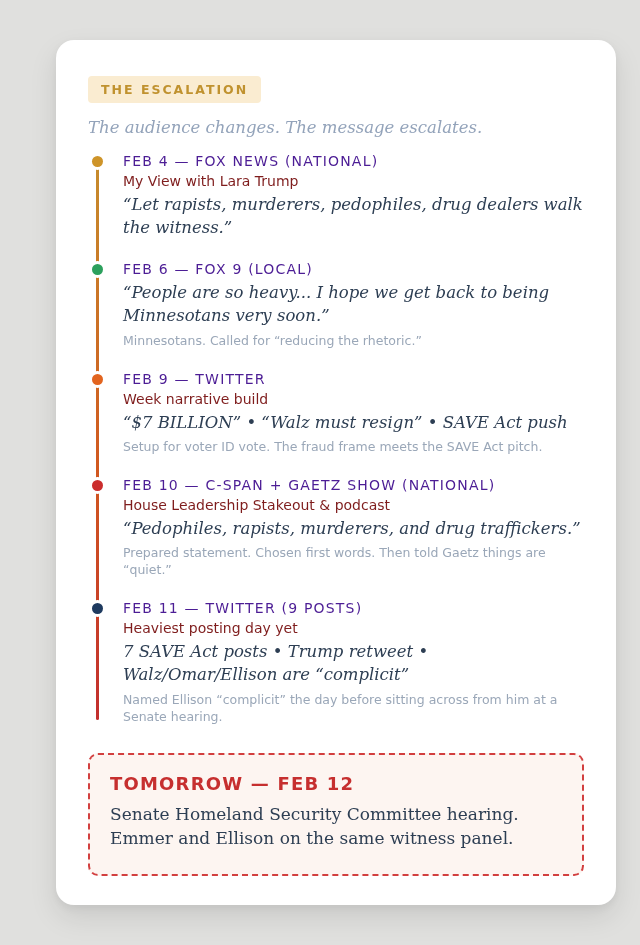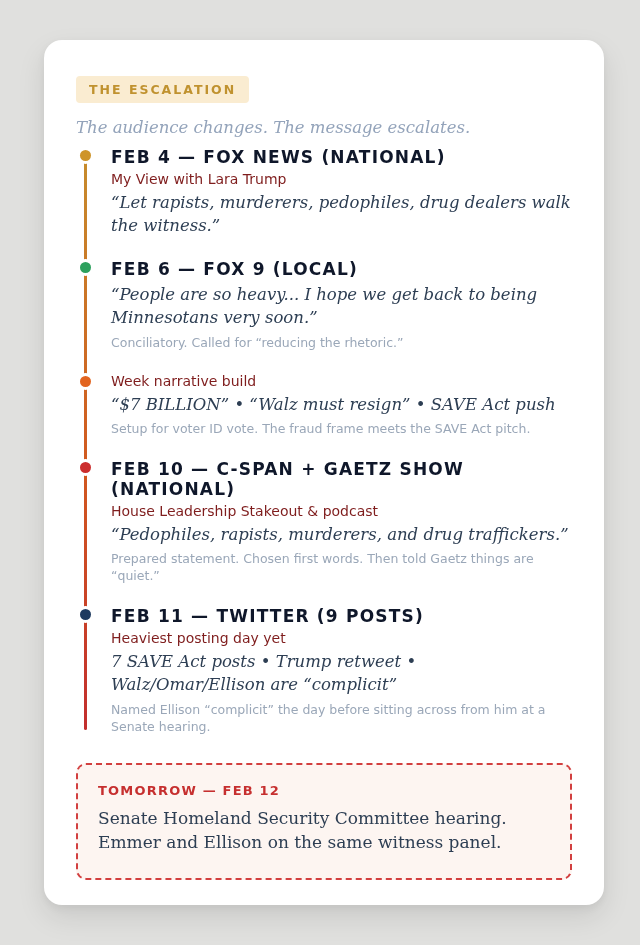--- a/index.html
+++ b/index.html
@@ -6,21 +6,21 @@
   html, body { width: 640px; }
   body {
     width: 640px;
     height: 945px;
     background: #e0e0de;
     font-family: "DejaVu Sans", "Liberation Sans", sans-serif;
     -webkit-font-smoothing: antialiased;
   }
   .card {
     position: absolute;
-    left: 44px; top: 40px;
+    left: 56px; top: 40px;
     width: 560px; height: 865px;
     background: #ffffff;
     border-radius: 18px;
     box-shadow: 0 12px 28px rgba(0,0,0,0.10), 0 3px 8px rgba(0,0,0,0.05);
     padding: 36px 32px 28px 32px;
     overflow: hidden;
   }
   .badge {
     display: inline-block;
     background: #faecd1;
@@ -37,21 +37,21 @@
     font-size: 26px;
     font-weight: bold;
     color: #1e3a5f;
     margin-bottom: 7px;
   }
   .subtitle {
     font-family: "DejaVu Serif", "Liberation Serif", serif;
     font-style: italic;
     font-size: 16.5px;
     color: #93a3ba;
-    margin-bottom: 10px;
+    margin-bottom: 16px;
   }
   .timeline {
     position: relative;
     margin-left: 4px;
     padding-left: 0;
   }
   .timeline::before {
     content: "";
     position: absolute;
     left: 4px;
@@ -73,24 +73,24 @@
   .tl-dot {
     position: absolute;
     left: 0;
     top: 3px;
     width: 11px;
     height: 11px;
     border-radius: 50%;
     box-shadow: 0 0 0 3px #ffffff;
   }
   .tl-label {
-    font-size: 17px;
-    font-weight: bold;
+    font-size: 14px;
+    font-weight: normal;
     letter-spacing: 1.2px;
-    color: #0f172a;
+    color: #4c1d95;
     margin-bottom: 4px;
   }
   .tl-meta {
     font-size: 14px;
     color: #7f1d1d;
     margin-bottom: 4px;
   }
   .tl-quote {
     font-family: "DejaVu Serif", "Liberation Serif", serif;
     font-style: italic;
@@ -105,21 +105,21 @@
     color: #9aa7b8;
   }
   .tomorrow {
     margin-top: 27px;
     border: 2px dashed #d23f3f;
     border-radius: 10px;
     background: #fdf5f1;
     padding: 18px 20px 16px 20px;
   }
   .tomorrow-label {
-    font-size: 13px;
+    font-size: 18px;
     font-weight: bold;
     letter-spacing: 1.2px;
     color: #c62f2f;
     margin-bottom: 8px;
   }
   .tomorrow-body {
     font-family: "DejaVu Serif", "Liberation Serif", serif;
     font-size: 17px;
     line-height: 1.42;
     color: #2d3e53;
@@ -140,25 +140,26 @@
       <span class="tl-dot" style="background: rgb(206, 148, 41);"></span>
       <div class="tl-label">FEB 4 — FOX NEWS (NATIONAL)</div>
       <div class="tl-meta">My View with Lara Trump</div>
       <div class="tl-quote">“Let rapists, murderers, pedophiles, drug dealers walk the witness.”</div>
     </div>
 
     <div class="tl-item">
       <span class="tl-dot" style="background: rgb(44, 160, 93);"></span>
       <div class="tl-label">FEB 6 — FOX 9 (LOCAL)</div>
       <div class="tl-quote">“People are so heavy... I hope we get back to being Minnesotans very soon.”</div>
-      <div class="tl-note">Conciliatory. Called for “reducing the rhetoric.”</div>
+      <div class="tl-note">Minnesotans. Called for “reducing the rhetoric.”</div>
     </div>
 
     <div class="tl-item">
       <span class="tl-dot" style="background: rgb(226, 100, 31);"></span>
+      <div class="tl-label">FEB 9 — TWITTER</div>
       <div class="tl-meta">Week narrative build</div>
       <div class="tl-quote">“$7 BILLION” • “Walz must resign” • SAVE Act push</div>
       <div class="tl-note">Setup for voter ID vote. The fraud frame meets the SAVE Act pitch.</div>
     </div>
 
     <div class="tl-item">
       <span class="tl-dot" style="background: rgb(203, 45, 45);"></span>
       <div class="tl-label">FEB 10 — C-SPAN + GAETZ SHOW (NATIONAL)</div>
       <div class="tl-meta">House Leadership Stakeout &amp; podcast</div>
       <div class="tl-quote">“Pedophiles, rapists, murderers, and drug traffickers.”</div>

